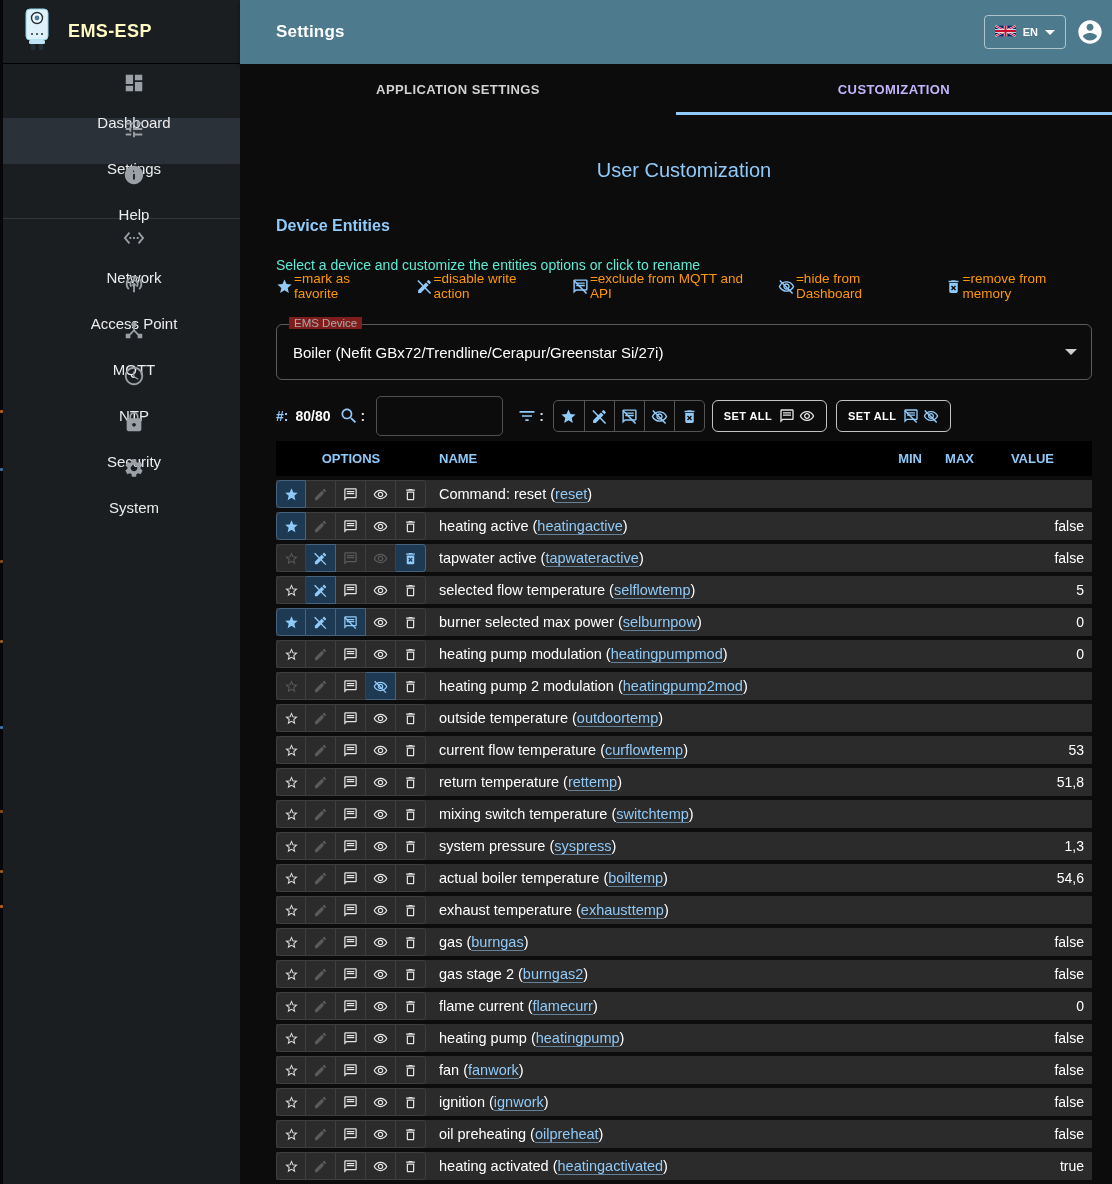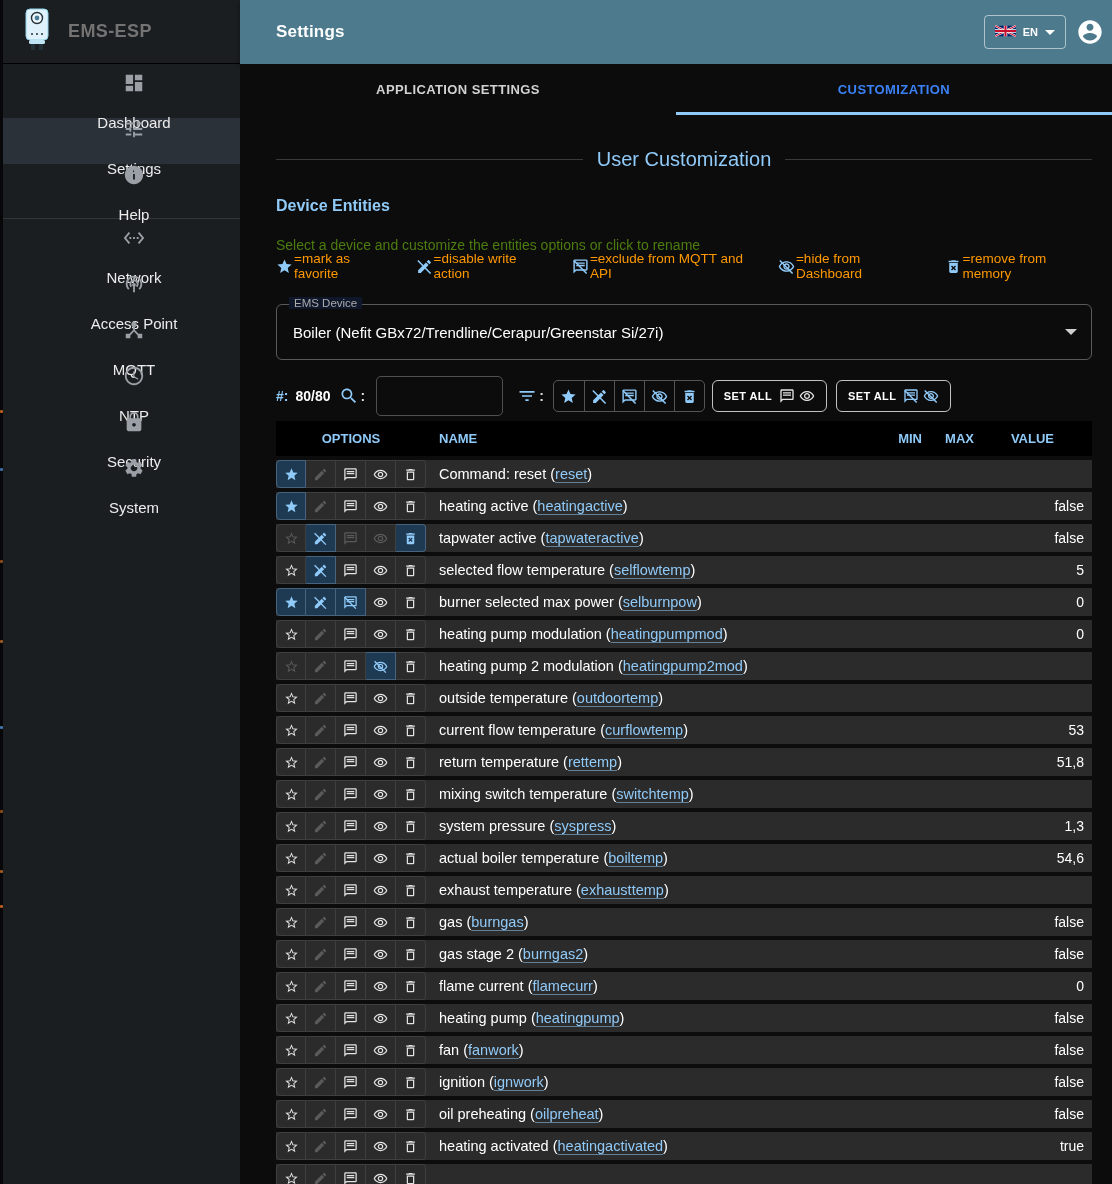--- a/index.html
+++ b/index.html
@@ -8,21 +8,21 @@
   .app { position:relative; width:1112px; height:1184px; overflow:hidden; background:#0c0c0c; }
 
   
   .edge-strip { position:absolute; left:0; top:0; width:3px; height:1184px; background:#07070a; }
   .edge-strip i { position:absolute; left:0; width:3px; height:3px; border-radius:1px; }
 
   
   .sidebar { position:absolute; left:3px; top:0; width:237px; height:1184px; background:#1b1e21; }
   .sb-header { height:64px; display:flex; align-items:center; gap:14px; padding-left:17px;
                border-bottom:1px solid #000; }
-  .brand { color:#737373; font-size:18px; font-weight:700; letter-spacing:.4px; }
+  .brand { color:#fef9c3; font-size:18px; font-weight:700; letter-spacing:.4px; }
   .menu { padding-top:8px; }
   .mi { height:46px; display:flex; align-items:center; padding-left:25px; gap:20px; cursor:pointer;flex-direction:column; }
   .mi.selected { background:#2b3138; }
   .mi .ic { width:22px; height:22px; color:#9aa0a6; flex:0 0 22px; }
   .mi .lbl { color:#ececec; font-size:15px; }
   .sb-divider { height:1px; background:#32363a; margin:8px 0; }
 
   
   .appbar { position:absolute; left:240px; top:0; width:872px; height:64px; background:#4d7a8d;
             display:flex; align-items:center; box-shadow:0 2px 4px rgba(0,0,0,.4); }
@@ -32,41 +32,41 @@
               border-radius:4px; height:30px; padding:16px 10px; cursor:pointer; }
   .lang-btn .code { color:#fff; font-size:11px; font-weight:700; }
   .lang-btn .caret { width:0; height:0; border-left:5px solid transparent; border-right:5px solid transparent;
                      border-top:5px solid #fff; }
   .avatar { width:28px; height:28px; color:#fff; cursor:pointer; }
 
   
   .tabbar { position:absolute; left:240px; top:64px; width:872px; height:51px; background:#0c0c0c; display:flex; }
   .tab { flex:1; display:flex; align-items:center; justify-content:center; position:relative;
          font-size:13px; font-weight:700; letter-spacing:.4px; color:#d2d2d2; cursor:pointer; }
-  .tab.active { color:#3b82f6; }
+  .tab.active { color:#c4b5fd; }
   .tab.active::after { content:""; position:absolute; left:0; right:0; bottom:0; height:3px; background:#90caf9; }
 
   
   .content { position:absolute; left:240px; top:115px; width:872px; height:1069px; overflow:hidden; }
   .container { margin-left:36px; width:816px; }
 
-  .page-title-row { margin-top:30px; display:flex; align-items:center; gap:14px; height:28px; }
+  .page-title-row { margin-top:30px; display:flex; align-items:center; gap:14px; height:28px;flex-direction:column; }
   .page-title-row .line { flex:1; height:1px; background:#3a3a3a; }
   .page-title { color:#90caf9; font-size:20px; font-weight:400; }
 
-  .section-title { margin-top:24px; color:#90caf9; font-size:16px; font-weight:700; }
-
-  .hint { margin-top:22px; color:#4d7c0f; font-size:14px; }
+  .section-title { margin-top:44px; color:#90caf9; font-size:16px; font-weight:700; }
+
+  .hint { margin-top:22px; color:#5eead4; font-size:14px; }
   .legend { margin-top:3px; display:flex; align-items:center; color:#ff9800; font-size:13.5px; height:20px;gap:21px; }
   .legend .li { display:flex; align-items:center; margin-right:9px; }
   .legend .ic { width:17px; height:17px; color:#90caf9; margin-right:1px; }
 
   .select-box { margin-top:28px; position:relative; height:56px; border:1px solid rgba(255,255,255,.32);
                 border-radius:6px; display:flex; align-items:center; cursor:pointer; }
-  .select-box .flabel { position:absolute; top:-8px; left:12px; background:#0f172a; padding:0 5px;
+  .select-box .flabel { position:absolute; top:-8px; left:12px; background:#7f1d1d; padding:0 5px;
                         color:#ababab; font-size:11.5px; }
   .select-box .value { color:#fff; font-size:15px; margin-left:16px; }
   .select-box .caret { position:absolute; right:14px; width:0; height:0; border-left:6px solid transparent;
                        border-right:6px solid transparent; border-top:6px solid #cfcfcf; }
 
   
   .toolbar { margin-top:16px; height:40px; display:flex; align-items:center; }
   .tb-count-label { color:#90caf9; font-size:14px; font-weight:700; }
   .tb-count { color:#fff; font-size:14px; font-weight:700; margin-left:7px; }
   .tb-ic { width:20px; height:20px; color:#90caf9; }

